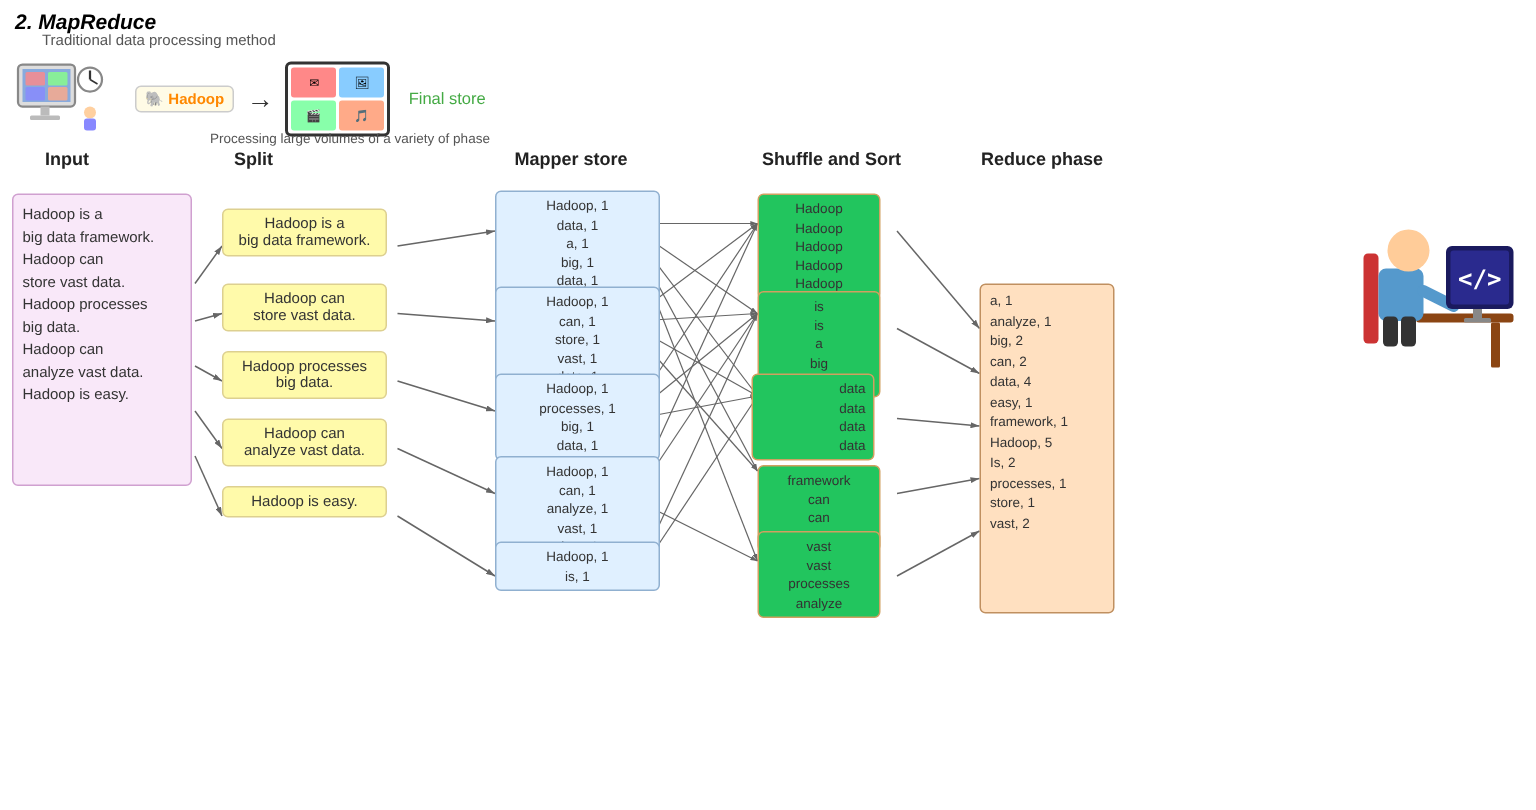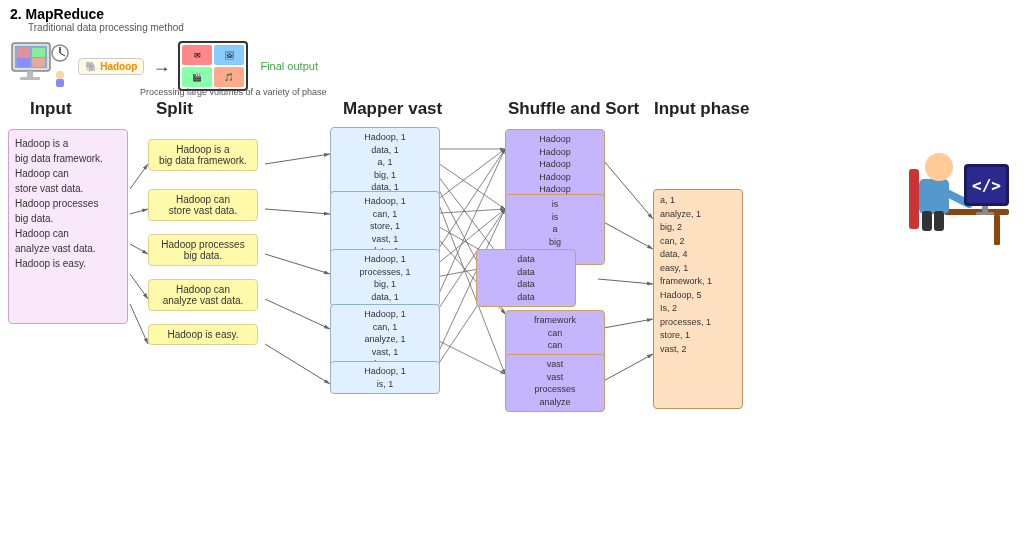--- a/index.html
+++ b/index.html
@@ -10,20 +10,21 @@
       font-family: Arial, sans-serif;
       font-size: 11px;
       overflow: hidden;
       position: relative;
     }
 
     .title {
       font-size: 14px;
       font-weight: bold;
       padding: 6px 10px 0 10px;
+      font-style: italic;
     }
     .subtitle {
       font-size: 10px;
       color: #555;
       padding: 0 10px 4px 28px;
     }
 
     
     .top-section {
       display: flex;
@@ -40,20 +41,21 @@
       color: #333;
     }
     .hadoop-logo {
       background: #fffbe6;
       border: 1px solid #ccc;
       border-radius: 4px;
       padding: 2px 6px;
       font-size: 10px;
       color: #f80;
       font-weight: bold;
+      margin-left: 12px;
     }
     .output-box {
       width: 70px;
       height: 50px;
       border: 2px solid #333;
       border-radius: 4px;
       display: grid;
       grid-template-columns: 1fr 1fr;
       grid-template-rows: 1fr 1fr;
       gap: 2px;
@@ -85,21 +87,21 @@
       position: relative;
       width: 100%;
       height: 380px;
       margin-top: 2px;
     }
 
     
     .col-header {
       position: absolute;
       top: 0;
-      font-size: 17px;
+      font-size: 12px;
       font-weight: bold;
       text-align: center;
       color: #222;
     }
 
     
     .input-box {
       position: absolute;
       left: 8px;
       top: 30px;
@@ -137,22 +139,22 @@
       padding: 3px 5px;
       font-size: 9px;
       text-align: center;
       color: #333;
       line-height: 1.4;
     }
 
     
     .shuffle-box {
       position: absolute;
-      width: 100px;
-      background: #c4b5fd;
+      width: 82px;
+      background: #22c55e;
       border: 1px solid #d0a060;
       border-radius: 4px;
       padding: 3px 5px;
       font-size: 9px;
       text-align: center;
       color: #333;
       line-height: 1.4;
     }
 
     
@@ -214,21 +216,21 @@
 
   <div class="arrow-right">→</div>
 
   <div class="output-box">
     <div class="output-cell" style="background:#f88;">✉</div>
     <div class="output-cell" style="background:#8cf;">🖼</div>
     <div class="output-cell" style="background:#8fa;">🎬</div>
     <div class="output-cell" style="background:#fa8;">🎵</div>
   </div>
 
-  <div class="final-output-label">Final output</div>
+  <div class="final-output-label">Final store</div>
 </div>
 
 <div class="processing-label">Processing large volumes of a variety of phase</div>
 
 <div class="diagram-area">
 
   <svg class="arrows-svg">
     <defs>
       <marker id="arrowhead" markerWidth="6" markerHeight="4" refX="6" refY="2" orient="auto">
         <polygon points="0 0, 6 2, 0 4" fill="#666"></polygon>
@@ -271,23 +273,23 @@
 
     <line x1="598" y1="55" x2="653" y2="120" stroke="#666" stroke-width="1" marker-end="url(#arrowhead)"></line>
     <line x1="598" y1="120" x2="653" y2="150" stroke="#666" stroke-width="1" marker-end="url(#arrowhead)"></line>
     <line x1="598" y1="180" x2="653" y2="185" stroke="#666" stroke-width="1" marker-end="url(#arrowhead)"></line>
     <line x1="598" y1="230" x2="653" y2="220" stroke="#666" stroke-width="1" marker-end="url(#arrowhead)"></line>
     <line x1="598" y1="285" x2="653" y2="255" stroke="#666" stroke-width="1" marker-end="url(#arrowhead)"></line>
   </svg>
 
   <div class="col-header" style="left: 30px;">Input</div>
   <div class="col-header" style="left: 156px;">Split</div>
-  <div class="col-header" style="left: 343px;">Mapper vast</div>
+  <div class="col-header" style="left: 343px;">Mapper store</div>
   <div class="col-header" style="left: 508px; text-align: center;">Shuffle and Sort</div>
-  <div class="col-header" style="left: 654px;">Input phase</div>
+  <div class="col-header" style="left: 654px;">Reduce phase</div>
 
   <div class="input-box">
     Hadoop is a<br>
     big data framework.<br>
     Hadoop can<br>
     store vast data.<br>
     Hadoop processes<br>
     big data.<br>
     Hadoop can<br>
     analyze vast data.<br>
@@ -325,21 +327,21 @@
   <div class="mapper-box" style="left:330px; top:262px;">
     Hadoop, 1<br>is, 1
   </div>
 
   <div class="shuffle-box" style="left:505px; top:30px;">
     Hadoop<br>Hadoop<br>Hadoop<br>Hadoop<br>Hadoop
   </div>
   <div class="shuffle-box" style="left:505px; top:95px;">
     is<br>is<br>a<br>big<br>big
   </div>
-  <div class="shuffle-box" style="left:476px; top:150px;">
+  <div class="shuffle-box" style="left:501px; top:150px;text-align:right;">
     data<br>data<br>data<br>data
   </div>
   <div class="shuffle-box" style="left:505px; top:211px;">
     framework<br>can<br>can<br>store
   </div>
   <div class="shuffle-box" style="left:505px; top:255px;">
     vast<br>vast<br>processes<br>analyze
   </div>
 
   <div class="reduce-box" style="left:653px; top:90px; height:220px;">

